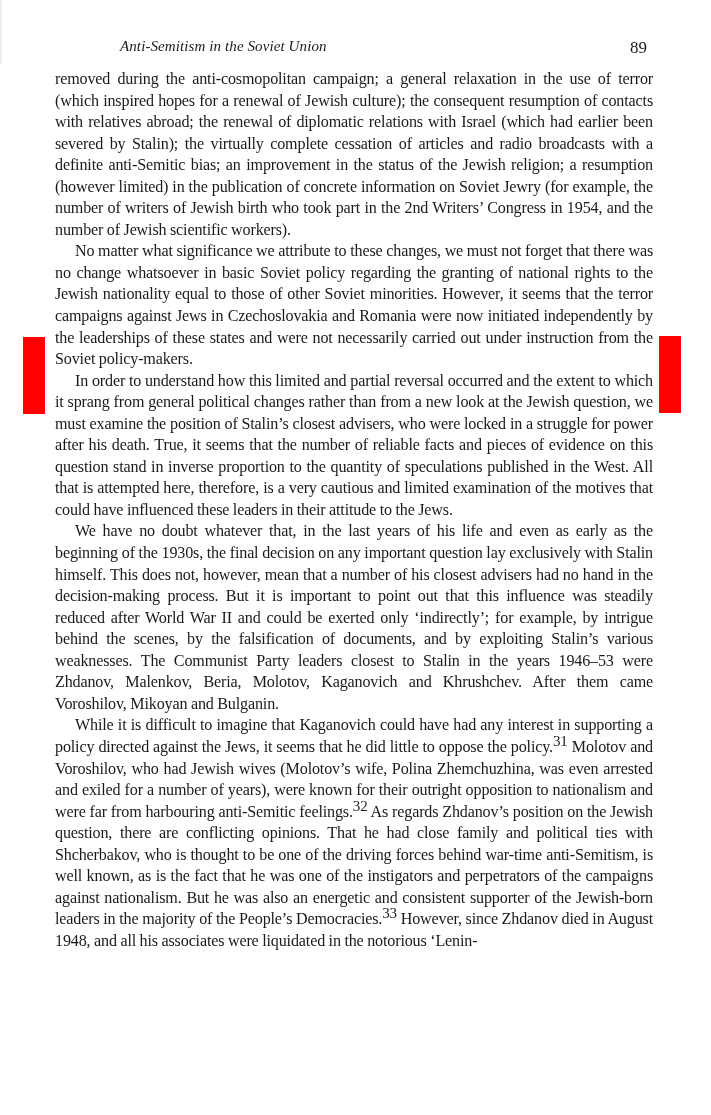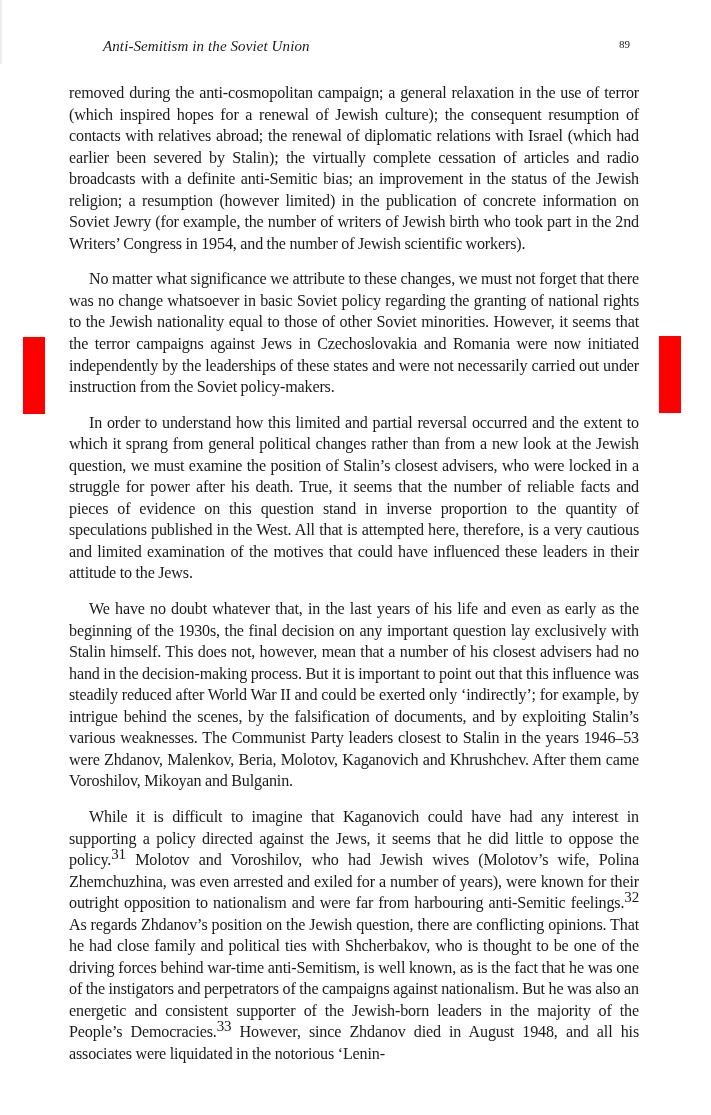--- a/index.html
+++ b/index.html
@@ -6,35 +6,35 @@
     body {
       width: 711px; height: 1115px; position: relative; overflow: hidden;
       font-family: "Liberation Serif", "DejaVu Serif", serif;
       color: #1a1a1a;
     }
     .edge-shade {
       position: absolute; left: 0; top: 0; width: 3px; height: 64px;
       background: linear-gradient(to right, #e6e6e6, #ffffff);
     }
     .running-head {
-      position: absolute; left: 38px; top: 38px; width: 592px; height: 22px;
+      position: absolute; left: 55px; top: 38px; width: 592px; height: 22px;
     }
     .running-title {
       position: absolute; left: 65px; top: 0;
       font-style: italic; font-size: 15px; letter-spacing: 0.1px;
     }
     .page-number {
-      position: absolute; right: 0; top: 0; font-size: 11px;
+      position: absolute; right: 0; top: 0; font-size: 17px;
     }
     .body-text {
       position: absolute; left: 55px; top: 68px; width: 598px;
       font-size: 16.1px; line-height: 21.55px; text-align: justify;
       hyphens: none; letter-spacing: -0.15px; word-spacing: -0.3px;
     }
-    .body-text p { margin: 14px; text-indent: 20px; }
+    .body-text p { margin: 0; text-indent: 20px; }
     .body-text p.first { text-indent: 0; }
     .body-text sup { font-size: 15px; line-height: 0; vertical-align: 6px; }
     .change-bar {
       position: absolute; width: 22px; height: 77px; background: #ff0000;
     }
     .change-bar.left { left: 23px; top: 337px; }
     .change-bar.right { left: 659px; top: 336px; }
   </style>
 </head>
 <body>

